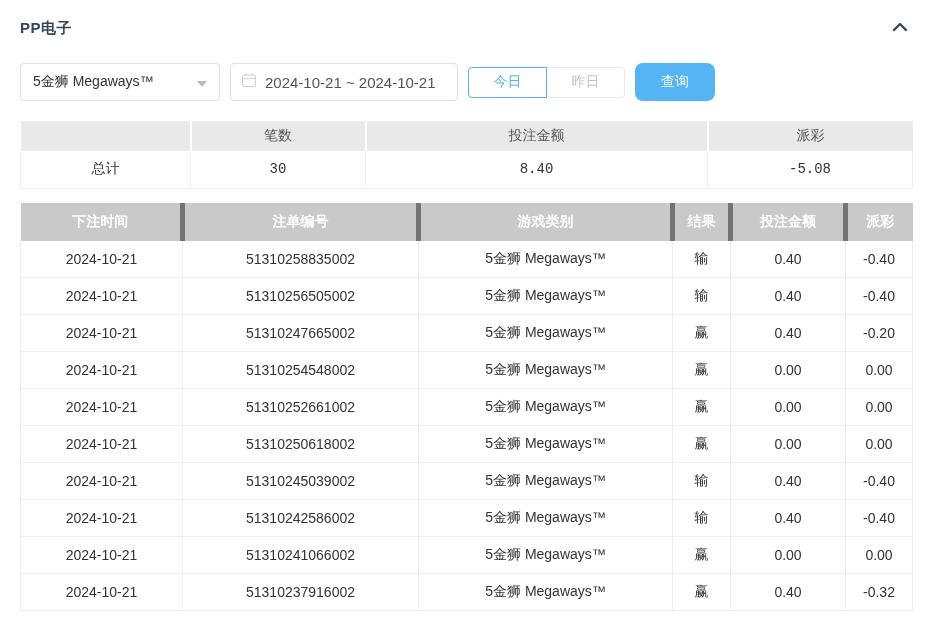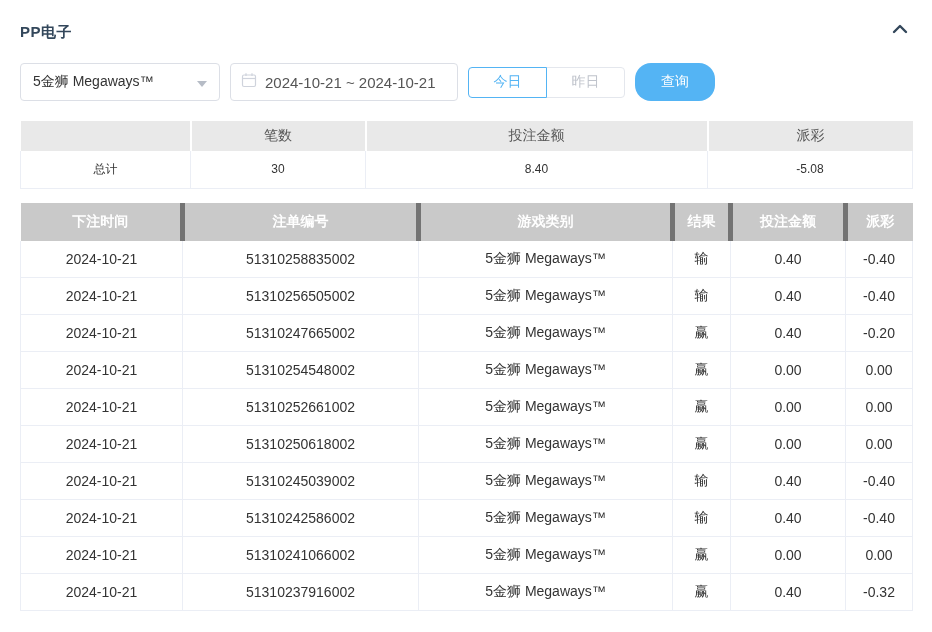--- a/index.html
+++ b/index.html
@@ -1,21 +1,21 @@
 <!DOCTYPE html>
 <html><head>
 <meta charset="utf-8">
 <style>
   * { margin: 0; padding: 0; box-sizing: border-box; }
   html, body { width: 932px; height: 632px; background: #fff; overflow: hidden;
     font-family: "Liberation Sans", "DejaVu Sans", sans-serif; }
   .page { padding: 14px 20px 0 20px; }
 
   
-  .panel-head { display: flex; align-items: flex-end; justify-content: space-between; height: 28px; }
+  .panel-head { display: flex; align-items: center; justify-content: space-between; height: 28px; }
   .panel-title { font-size: 15px; font-weight: bold; color: #33475b; letter-spacing: .5px; }
   .collapse-btn { background: none; border: none; cursor: pointer; padding: 2px; display: flex; align-items: center; }
 
   
   .filter-bar { display: flex; align-items: center; margin-top: 21px; height: 38px; }
   .select-box { position: relative; width: 200px; height: 38px; border: 1px solid #dcdfe6; border-radius: 4px;
     background: #fff; display: flex; align-items: center; padding: 0 30px 0 12px; cursor: pointer; }
   .select-box .sel-text { font-size: 14px; color: #333; white-space: nowrap; }
   .caret-down { position: absolute; right: 12px; top: 17px; width: 0; height: 0;
     border-left: 5px solid transparent; border-right: 5px solid transparent; border-top: 6px solid #b6bcc6; }
@@ -23,32 +23,32 @@
     background: #fff; display: flex; align-items: center; padding: 10px 10px; cursor: pointer; }
   .date-box .date-text { font-size: 15px; color: #555; margin-left: 8px; white-space: nowrap; }
   .btn-group { display: flex; margin-left: 10px; }
   .quick-btn { width: 79px; height: 31px; background: #fff; border: 1px solid #e4e7ed; font-size: 14px;
     color: #c0c4cc; cursor: pointer; margin-left: -1px; position: relative;
     font-family: "Liberation Sans", "DejaVu Sans", sans-serif; }
   .quick-btn:first-child { margin-left: 0; border-radius: 4px 0 0 4px; }
   .quick-btn:last-child { border-radius: 0 4px 4px 0; }
   .quick-btn.active { color: #54b4f4; border-color: #54b4f4; z-index: 2; }
   .query-btn { margin-left: 10px; width: 80px; height: 38px; background: #54b4f4; color: #fff; border: none;
-    border-radius: 16px; font-size: 14px; cursor: pointer; font-family: "Liberation Sans", "DejaVu Sans", sans-serif; }
+    border-radius: 8px; font-size: 14px; cursor: pointer; font-family: "Liberation Sans", "DejaVu Sans", sans-serif; }
 
   
   table { border-collapse: collapse; table-layout: fixed; width: 892px; }
   th, td { text-align: center; font-weight: normal; overflow: hidden; white-space: nowrap; }
 
   .summary-table { margin-top: 20px; }
   .summary-table th { background: #e9e9e9; height: 30px; font-size: 14px; color: #555;
     border-right: 2px solid #fff; }
   .summary-table th:last-child { border-right: none; }
-  .summary-table td { background: #fff; height: 37px; font-size: 12px; color: #333;
-    border: 1px solid #ebeef5; border-top: none; }
+  .summary-table td { background: #fff; height: 37px; font-size: 14px; color: #333;
+    border: 1px solid #ebeef5; border-top: none; font-family: Liberation Mono, monospace; }
 
   .detail-table { margin-top: 14px; }
   .detail-table th { background: #c9c9c9; height: 38px; font-size: 14px; font-weight: bold; color: #fff;
     border-right: 5px solid #737373; }
   .detail-table th:last-child { border-right: none; }
   .detail-table td { background: #fff; height: 37px; font-size: 14px; color: #333;
     border: 1px solid #ebeef5; border-top: none; }
 
   .negative { color: #f05655; }
 </style>

